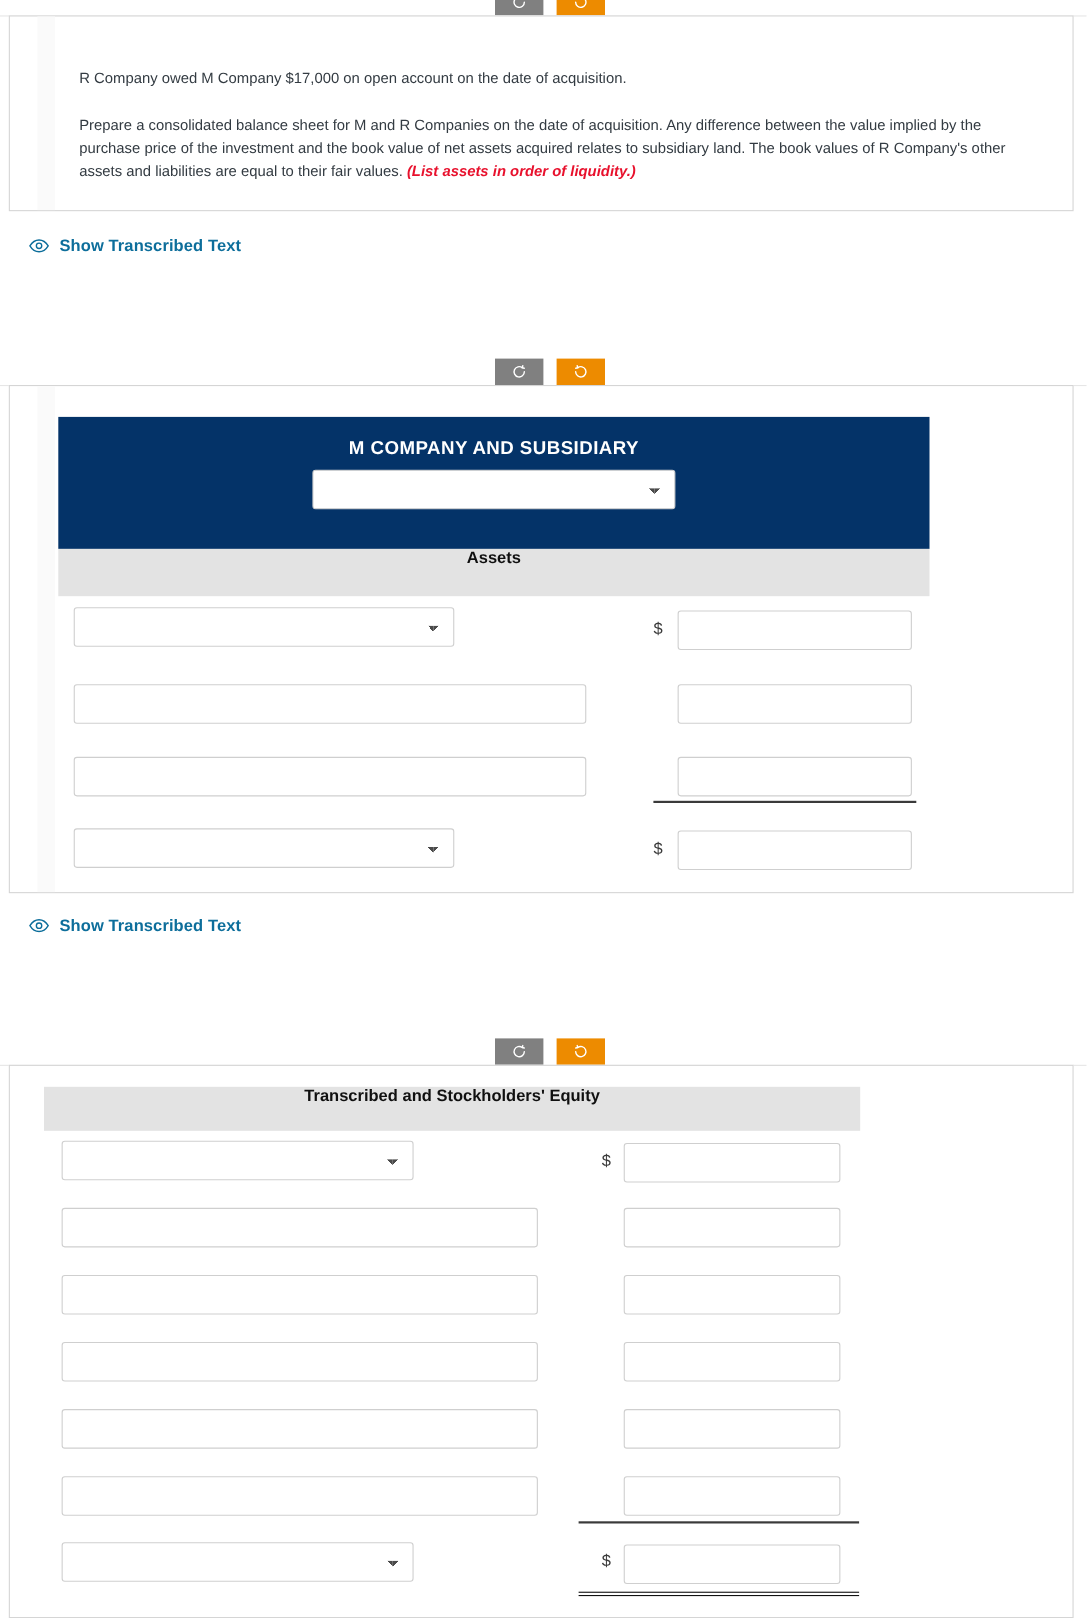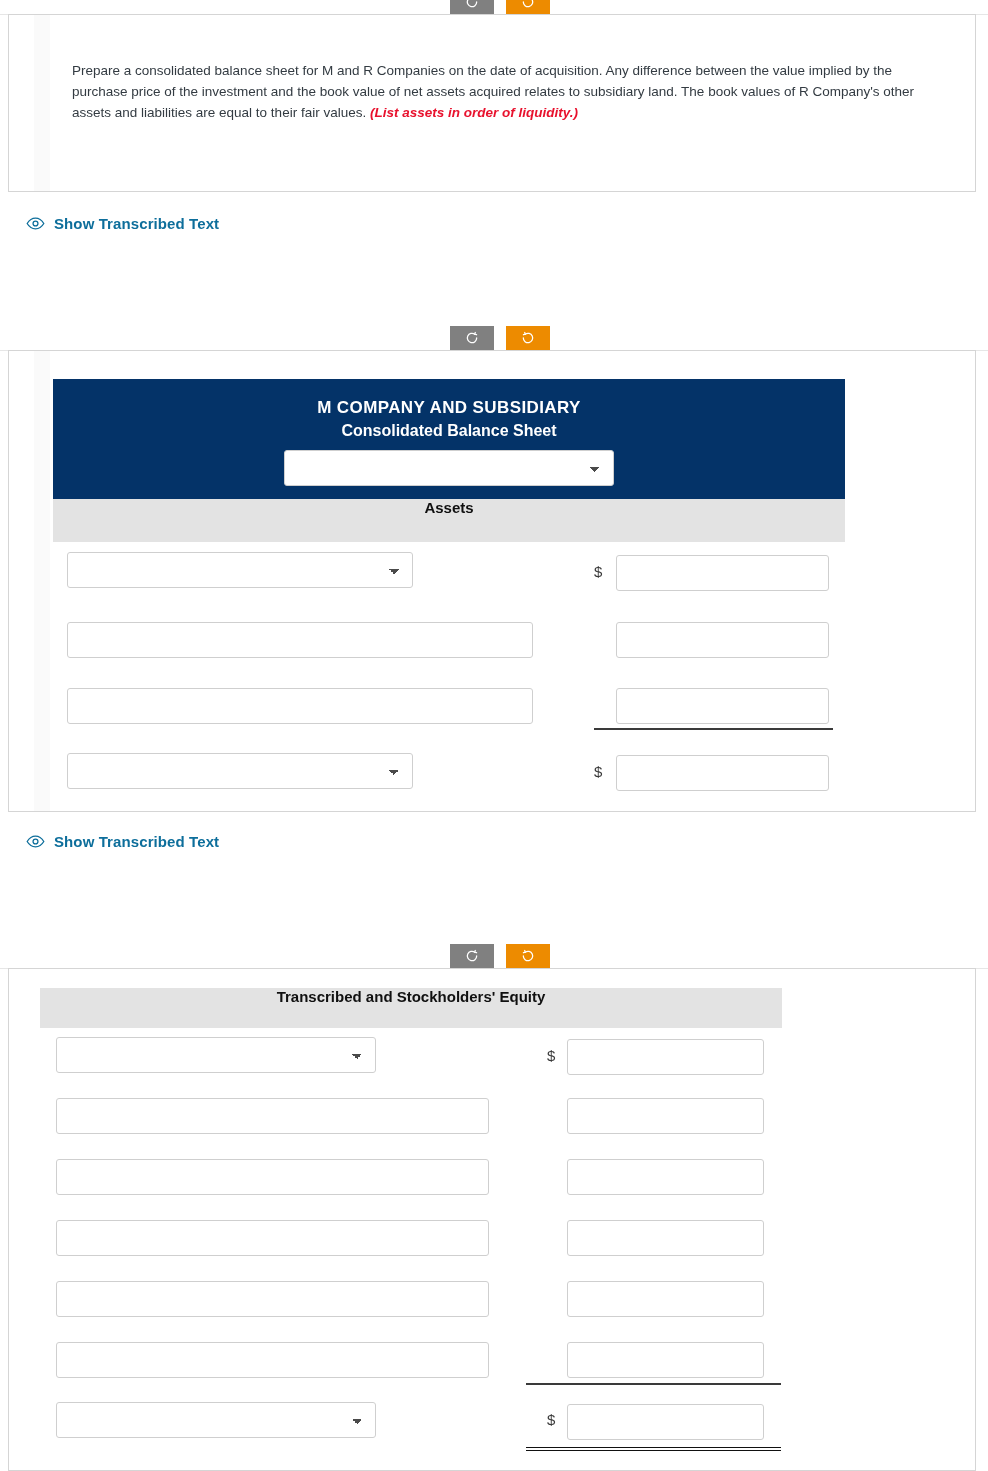--- a/index.html
+++ b/index.html
@@ -203,20 +203,21 @@
         <path d="M6.4 2.6 7.2 5.6 4.2 6.4"></path>
       </svg>
     </button>
   </div>
 
   <div class="panel" style="left:8px; top:14px; width:968px; height:178px;">
     <div class="gutter"></div>
   </div>
 
   <div class="qtext" style="left:72px; top:60px; width:852px;">
+    <p>R Company owed M Company $17,000 on open account on the date of acquisition.</p>
     <p><span>Prepare a consolidated balance sheet for M and R Companies on the date of acquisition. Any difference between the value implied by the purchase price of the investment and the book value of net assets acquired relates to subsidiary land. The book values of R Company's other assets and liabilities are equal to their fair values. </span><span class="hint">(List assets in order of liquidity.)</span></p>
   </div>
 
   <div class="xlink" style="left:26px; top:215px;">
     <svg class="eye" width="19" height="13" viewBox="0 0 24 16" fill="none" stroke="#0d6e9b" stroke-width="1.6">
       <path d="M1.5 8C4.5 3 8.5 1.2 12 1.2S19.5 3 22.5 8c-3 5-6.5 6.8-10.5 6.8S4.5 13 1.5 8Z"></path>
       <circle cx="12" cy="8" r="3.1"></circle>
     </svg>
     <span class="xlink-label">Show Transcribed Text</span>
   </div>
@@ -236,21 +237,20 @@
       </svg>
     </button>
   </div>
 
   <div class="panel" style="left:8px; top:350px; width:968px; height:462px;">
     <div class="gutter"></div>
   </div>
 
   <div class="bs-head" style="left:53px; top:379px; width:792px; height:120px;">
     <div class="bs-title-1">M COMPANY AND SUBSIDIARY</div>
-    <div class="bs-title-2">Consolidated Balance Sheet</div>
     <div class="bs-head-select-wrap">
       <select class="ctl" style="width:330px;">
         <option></option>
       </select>
     </div>
   </div>
 
   <div class="band" style="left:53px; top:499px; width:792px; height:43px;">
     <span>Assets</span>
   </div>

